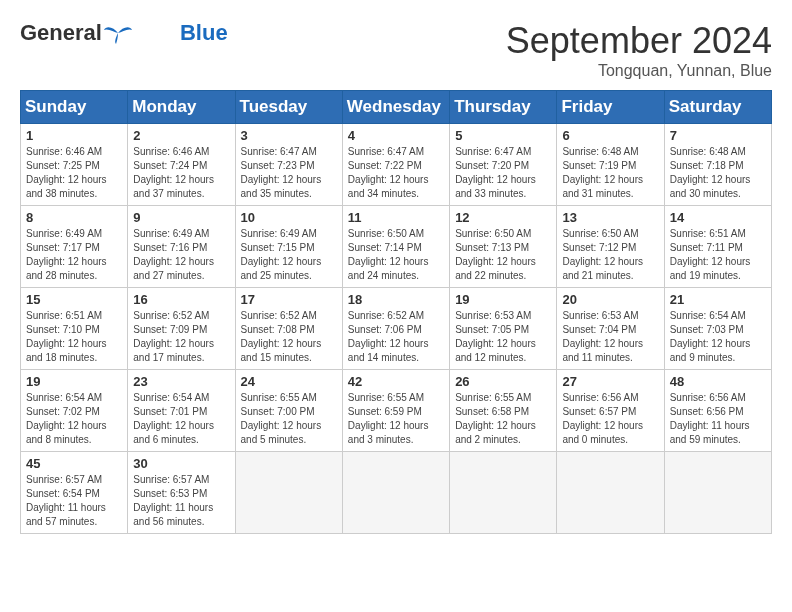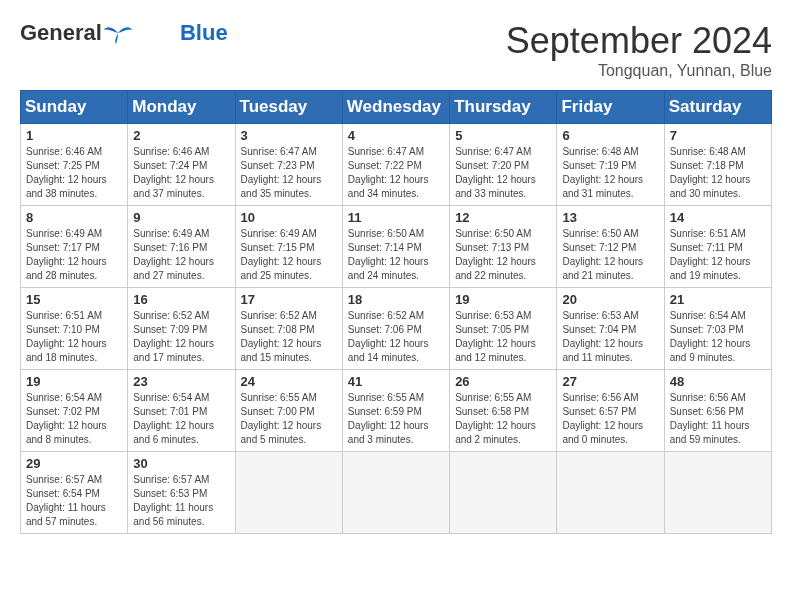--- a/index.html
+++ b/index.html
@@ -264,21 +264,21 @@
 Sunset: 7:01 PM
 Daylight: 12 hours and 6 minutes.</div>
         </td>
         <td>
           <span class="day-num">24</span>
           <div class="day-info" style="white-space: pre-line;">Sunrise: 6:55 AM
 Sunset: 7:00 PM
 Daylight: 12 hours and 5 minutes.</div>
         </td>
         <td>
-          <span class="day-num">41</span>
+          <span class="day-num">42</span>
           <div class="day-info" style="white-space: pre-line;">Sunrise: 6:55 AM
 Sunset: 6:59 PM
 Daylight: 12 hours and 3 minutes.</div>
         </td>
         <td>
           <span class="day-num">26</span>
           <div class="day-info" style="white-space: pre-line;">Sunrise: 6:55 AM
 Sunset: 6:58 PM
 Daylight: 12 hours and 2 minutes.</div>
         </td>
@@ -290,21 +290,21 @@
         </td>
         <td>
           <span class="day-num">48</span>
           <div class="day-info" style="white-space: pre-line;">Sunrise: 6:56 AM
 Sunset: 6:56 PM
 Daylight: 11 hours and 59 minutes.</div>
         </td>
       </tr>
       <tr>
         <td>
-          <span class="day-num">29</span>
+          <span class="day-num">45</span>
           <div class="day-info" style="white-space: pre-line;">Sunrise: 6:57 AM
 Sunset: 6:54 PM
 Daylight: 11 hours and 57 minutes.</div>
         </td>
         <td>
           <span class="day-num">30</span>
           <div class="day-info" style="white-space: pre-line;">Sunrise: 6:57 AM
 Sunset: 6:53 PM
 Daylight: 11 hours and 56 minutes.</div>
         </td>

